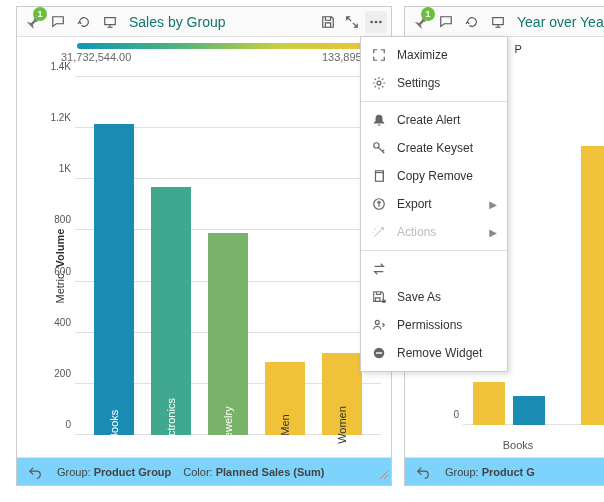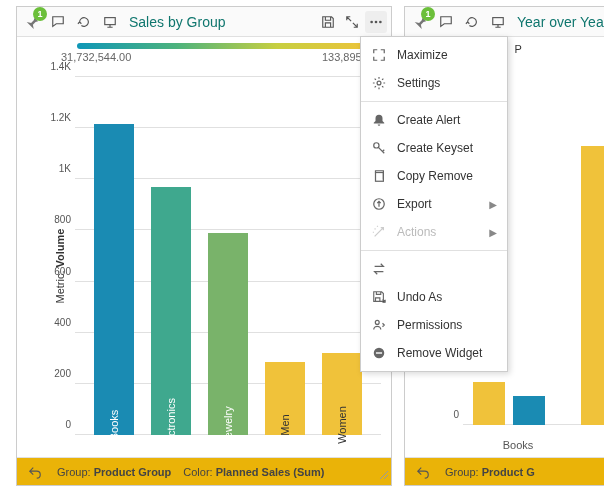--- a/index.html
+++ b/index.html
@@ -128,21 +128,21 @@
     white-space:nowrap;
   }
   .bar-label.dark { color:#333; }
 
   .footer {
     position:absolute;
     left:0; right:0; bottom:0;
     height:28px;
     display:flex; align-items:center;
     border-top:1px solid #e0e0e0;
-    background:#eab308;
+    background:#7dd3fc;
     font-size:11px;
     color:#444;
     padding:0 8px;
     gap: 12px;
   }
   .footer .undo { width:20px; display:flex; align-items:center; justify-content:center; color:#555;}
   .footer-text b { font-weight:bold; }
 
   
   .legend {
@@ -473,21 +473,21 @@
         </svg>
       </span>
     </div>
     <div class="menu-item">
       <span class="menu-icon">
         <svg width="14" height="14" viewBox="0 0 16 16">
           <path fill="none" stroke="currentColor" stroke-width="1.3" d="M2 2h9l2 2v9H2V2zm3 0v3h5V2M4 13v-4h5v4"></path>
           <path stroke="currentColor" stroke-width="1.3" d="M12 11l3 3m0-3v3h-3"></path>
         </svg>
       </span>
-      <span>Undo As</span>
+      <span>Save As</span>
     </div>
     <div class="menu-item">
       <span class="menu-icon">
         <svg width="14" height="14" viewBox="0 0 16 16">
           <circle cx="6" cy="5" r="2.2" fill="none" stroke="currentColor" stroke-width="1.4"></circle>
           <path fill="none" stroke="currentColor" stroke-width="1.4" d="M2 13c0-2 2-3.5 4-3.5s4 1.5 4 3.5M12 6l2 2-2 2"></path>
         </svg>
       </span>
       <span>Permissions</span>
     </div>

